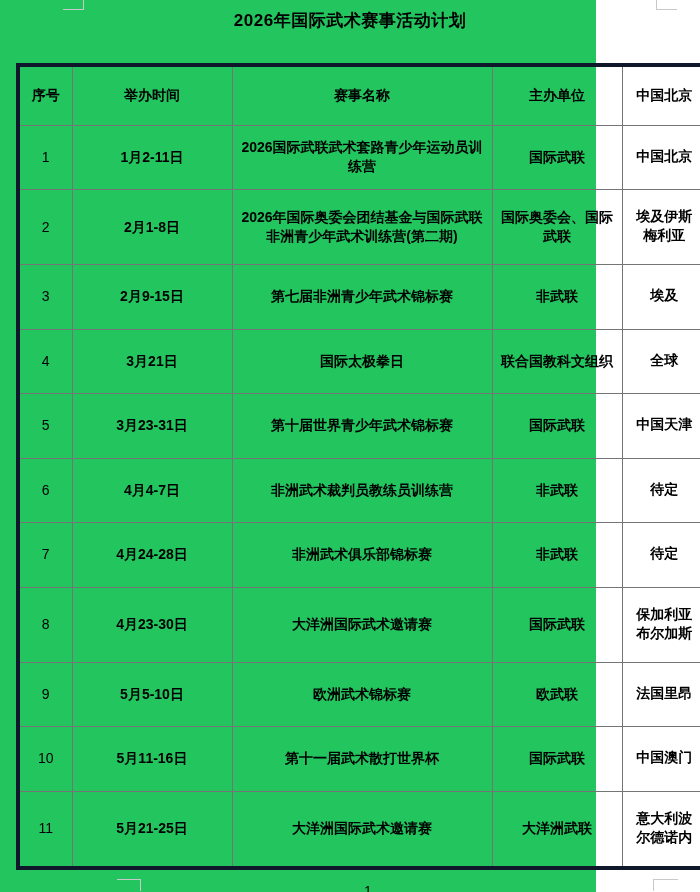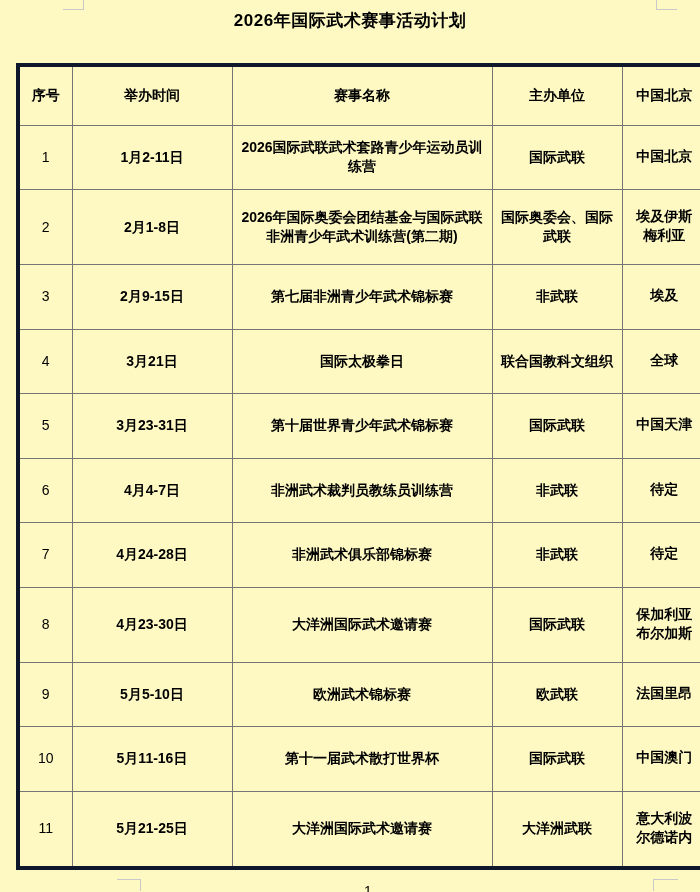--- a/index.html
+++ b/index.html
@@ -3,21 +3,21 @@
 <meta charset="utf-8">
 <style>
   html, body {
     margin: 0; padding: 0;
     width: 700px; height: 892px;
     background: #ffffff;
     overflow: hidden;
     font-family: "Liberation Sans", "DejaVu Sans", sans-serif;
     color: #000000;
   }
-  .page { position: relative; width: 700px; height: 892px; background: #fef9c3; }
+  .page { position: relative; width: 596px; height: 892px; background: #22c55e; }
 
   
   .crop { position: absolute; }
   .crop-tl { left: 63px;  top: 0;      width: 20px; height: 9px;
              border-right: 1px solid #c9c9c9; border-bottom: 1px solid #c9c9c9; }
   .crop-tr { left: 656px; top: 0;      width: 20px; height: 9px;
              border-left: 1px solid #c9c9c9; border-bottom: 1px solid #c9c9c9; }
   .crop-bl { left: 117px; top: 879px;  width: 23px; height: 11px;
              border-right: 1px solid #c9c9c9; border-top: 1px solid #c9c9c9; }
   .crop-br { left: 653px; top: 879px;  width: 24px; height: 11px;

